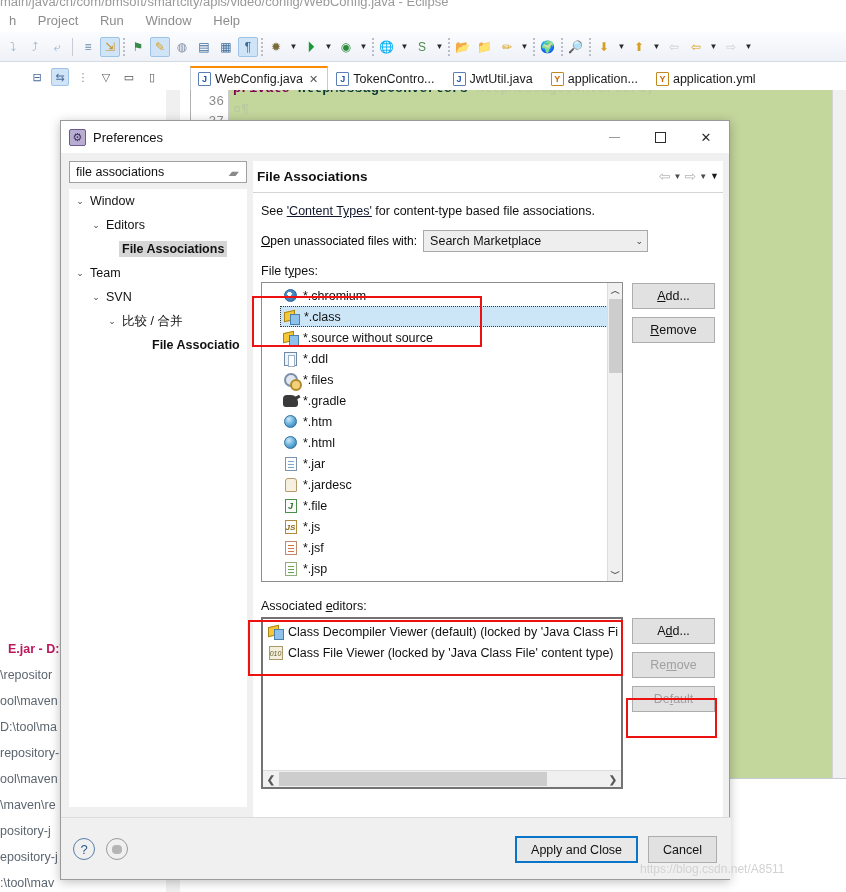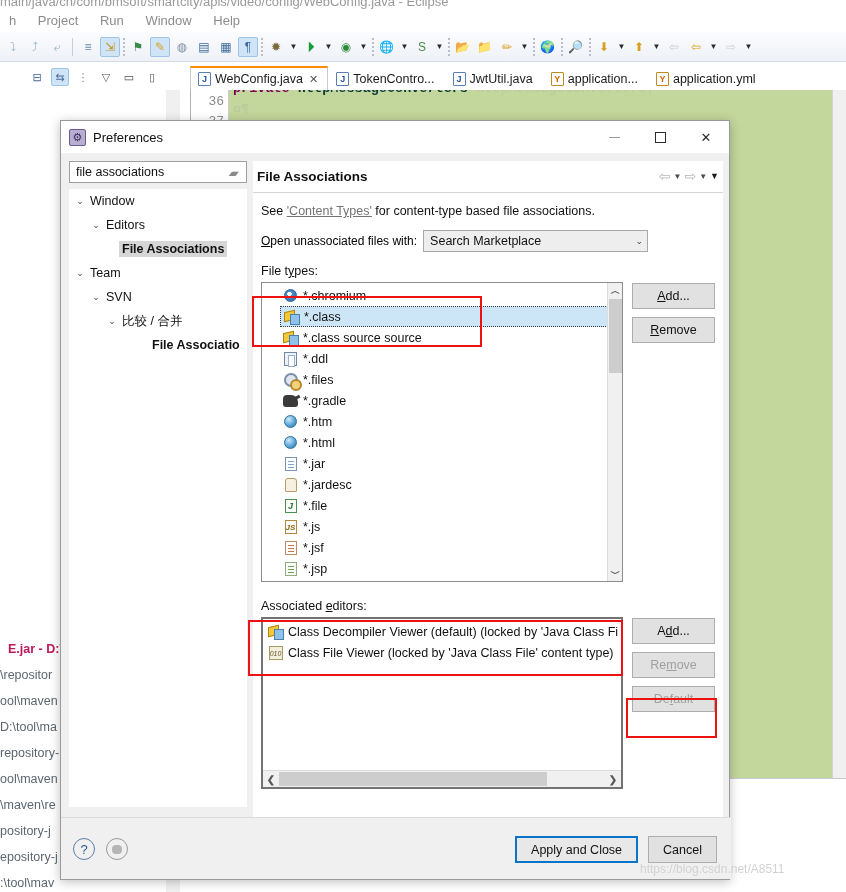--- a/index.html
+++ b/index.html
@@ -209,21 +209,21 @@
   .rp-title { font-size: 13.5px; font-weight: bold; color: #111; }
   .rp-navs { position: absolute; right: 4px; top: 7px; display: flex;
     align-items: center; gap: 3px; }
   .nav-ico { font-size: 14px; color: #b5b5b5; }
   .nav-car { font-size: 8px; color: #4a4a4a; }
   .nav-car.dark { color: #1a1a1a; font-size: 9px; }
 
   .rp-content { position: absolute; left: 0; top: 33px; width: 470px; height: 663px;
      padding: 10px 8px 0 8px; }
   .rp-row { font-size: 12.5px; color: #111; margin-bottom: 12px; }
-  .rp-row a { color: #737373; text-decoration: underline; }
+  .rp-row a { color: #0f172a; text-decoration: underline; }
   .u { text-decoration: underline; }
   .combo-row { display: flex; align-items: center; gap: 6px; margin-bottom: 12px; }
   .combo {
     width: 225px; height: 22px; background: #eeeeee; border: 1px solid #a8a8a8;
     display: flex; align-items: center; justify-content: space-between;
     padding: 0 4px 0 6px; font-size: 12.5px; color: #111;
   }
   .combo .car { font-size: 9px; color: #444; }
 
   .sec-label { font-size: 12.5px; color: #111; margin-bottom: 4px; }
@@ -581,21 +581,21 @@
                 <div class="lrow sel">
                   <span class="ico">
                       <i class="i-class"></i>
                     </span>
                   <span>*.class</span>
                 </div>
                 <div class="lrow">
                   <span class="ico">
                       <i class="i-class"></i>
                     </span>
-                  <span>*.class source source</span>
+                  <span>*.source without source</span>
                 </div>
                 <div class="lrow">
                   <span class="ico">
                       <i class="i-ddl"></i>
                     </span>
                   <span>*.ddl</span>
                 </div>
                 <div class="lrow">
                   <span class="ico">
                       <i class="i-exec"></i>

